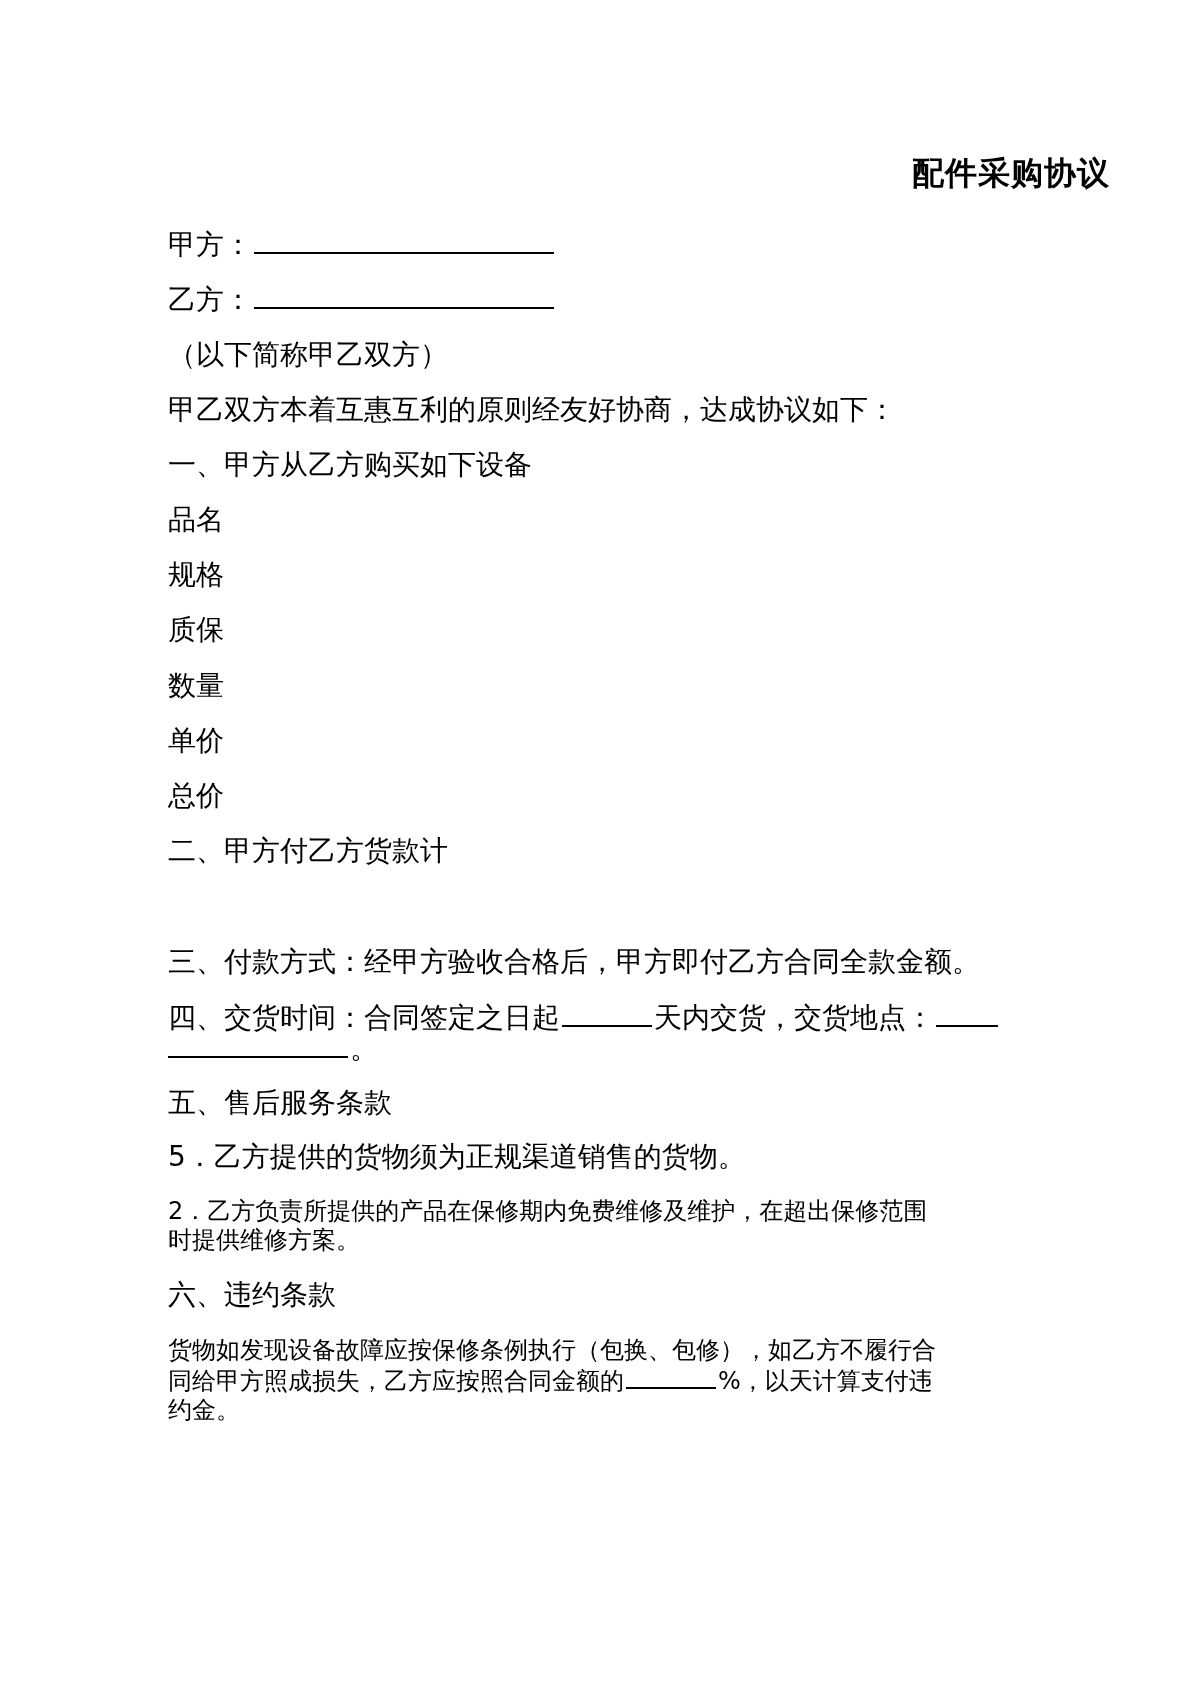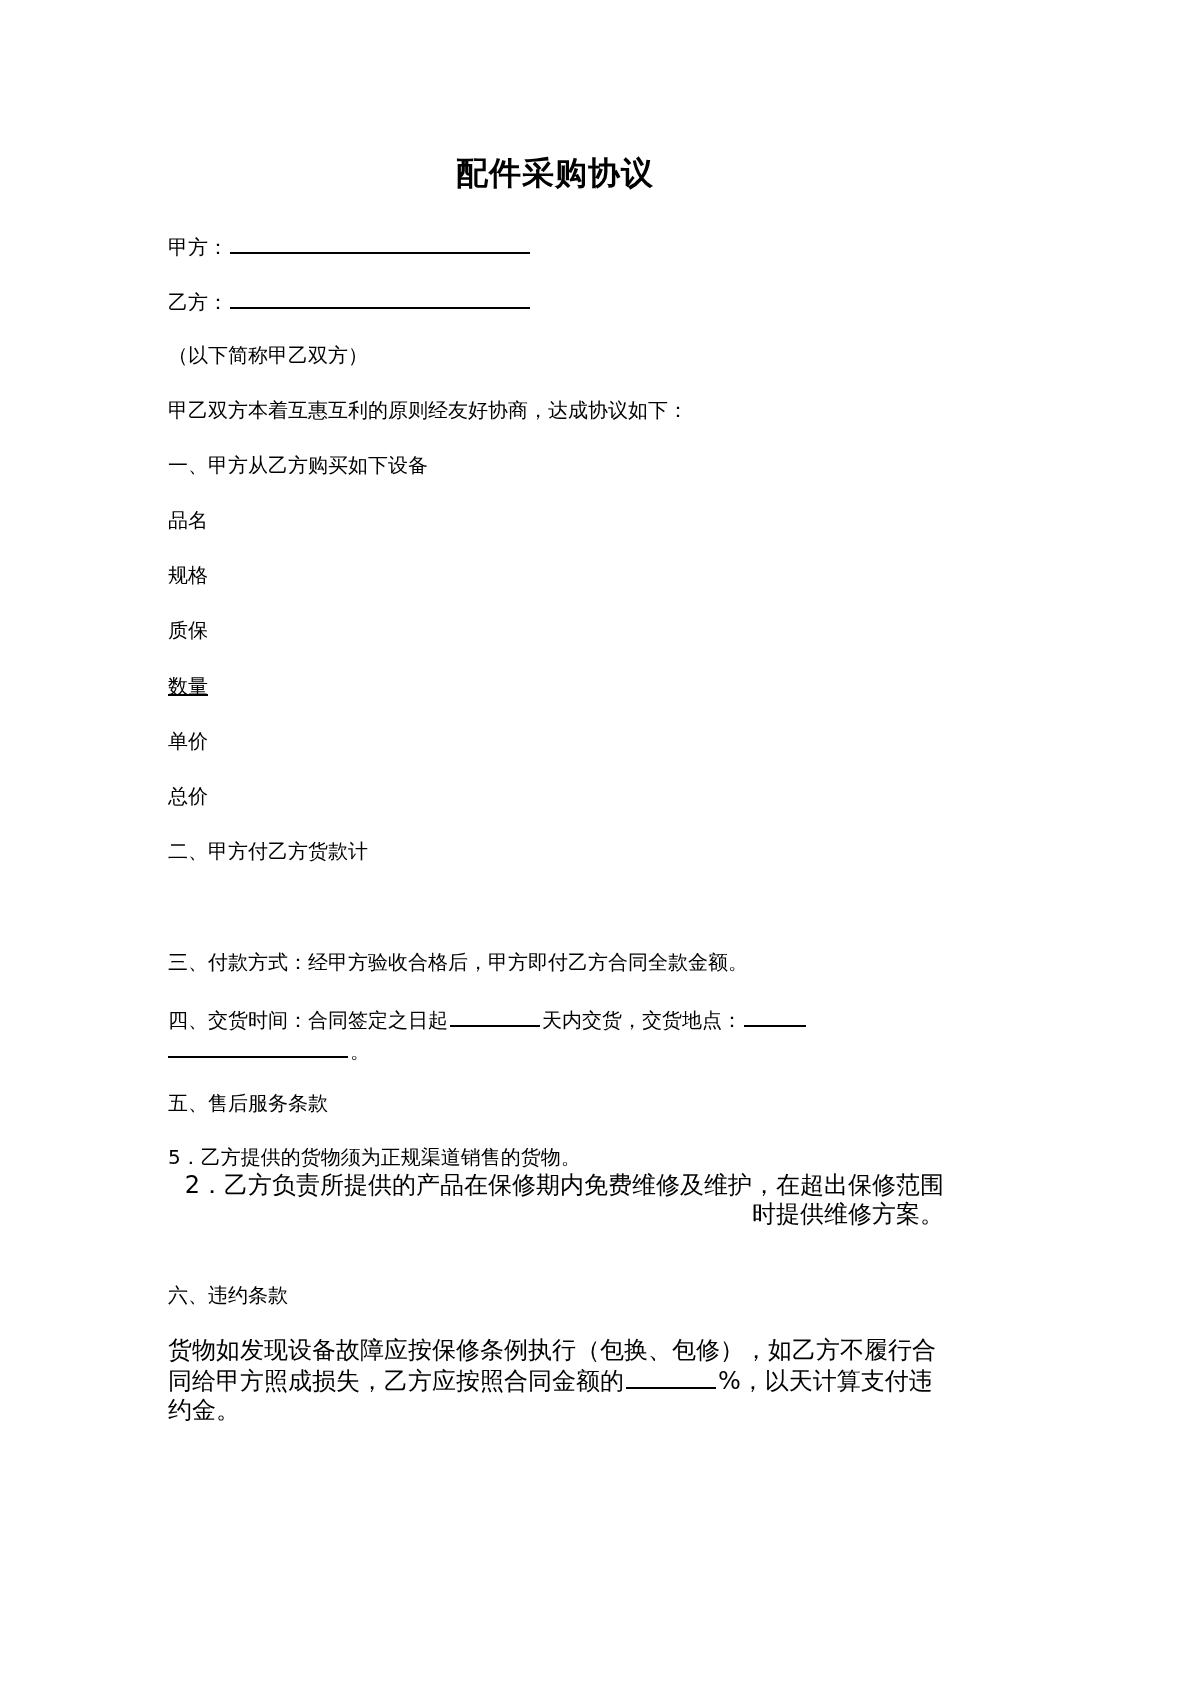--- a/index.html
+++ b/index.html
@@ -1,21 +1,21 @@
 <!DOCTYPE html>
 <html><head>
 <meta charset="utf-8">
 <style>
   html, body { margin: 0; padding: 0; background: #ffffff; }
   body { width: 1190px; height: 1683px; position: relative; overflow: hidden;
          font-family: "DejaVu Sans", sans-serif; color: #000; }
   .page { position: absolute; left: 0; top: 0; width: 1190px; height: 1683px; background: #fff; }
-  .title { position: absolute; left: 0; width: 1110px; top: 152px; text-align: center;
+  .title { position: absolute; left: 0; width: 1110px; top: 152px; text-align: right;
            font-size: 32px; font-weight: bold; letter-spacing: 1px; }
-  .line { position: absolute; left: 168px; font-size: 20px; line-height: 28px; white-space: nowrap; }
+  .line { position: absolute; left: 168px; font-size: 28px; line-height: 28px; white-space: nowrap; }
   .para { position: absolute; left: 168px; width: 776px; font-size: 24px; line-height: 29px; }
   .blank { display: inline-block; border-bottom: 2px solid #000; height: 22px; vertical-align: baseline; margin: 0 2px; }
   .b-party { width: 300px; }
   .b-small { width: 90px; }
   .b-big { width: 285px; }
   .b-days { width: 90px; }
   .b-loc1 { width: 62px; }
   .b-loc2 { width: 180px; margin-left: 0; }
   .b-pct { width: 90px; }
 </style>
@@ -36,41 +36,41 @@
 
   <div class="line" style="top:341px;">（以下简称甲乙双方）</div>
 
   <div class="line" style="top:396px;text-align:center;">甲乙双方本着互惠互利的原则经友好协商，达成协议如下：</div>
 
   <div class="line" style="top:451px;">一、甲方从乙方购买如下设备</div>
 
   <div class="line" style="top:506px;">品名</div>
   <div class="line" style="top:561px;">规格</div>
   <div class="line" style="top:616px;">质保</div>
-  <div class="line" style="top:672px;text-decoration:underline;">数量</div>
+  <div class="line" style="top:672px;">数量</div>
   <div class="line" style="top:727px;">单价</div>
   <div class="line" style="top:782px;">总价</div>
 
   <div class="line" style="top:837px;">二、甲方付乙方货款计</div>
 
 
   <div class="line" style="top:948px;">三、付款方式：经甲方验收合格后，甲方即付乙方合同全款金额。</div>
 
   <div class="line" style="top:1003px;">
     <span>四、交货时间：合同签定之日起</span><span class="blank b-days"></span><span>天内交货，交货地点：</span><span class="blank b-loc1"></span>
   </div>
   <div class="line" style="top:1034px;">
     <span class="blank b-loc2"></span><span>。</span>
   </div>
 
   <div class="line" style="top:1089px;">五、售后服务条款</div>
 
   <div class="line" style="top:1143px;">5．乙方提供的货物须为正规渠道销售的货物。</div>
 
-  <div class="para" style="top:1171px;text-align:right;">2．乙方负责所提供的产品在保修期内免费维修及维护，在超出保修范围时提供维修方案。</div>
+  <div class="para" style="top:1197px;">2．乙方负责所提供的产品在保修期内免费维修及维护，在超出保修范围时提供维修方案。</div>
 
   <div class="line" style="top:1281px;">六、违约条款</div>
 
   <div class="para" style="top:1336px;">
     <span>货物如发现设备故障应按保修条例执行（包换、包修），如乙方不履行合同给甲方照成损失，乙方应按照合同金额的</span><span class="blank b-pct"></span><span>%，以天计算支付违约金。</span>
   </div>
 
 </div>
 
 </body></html>

